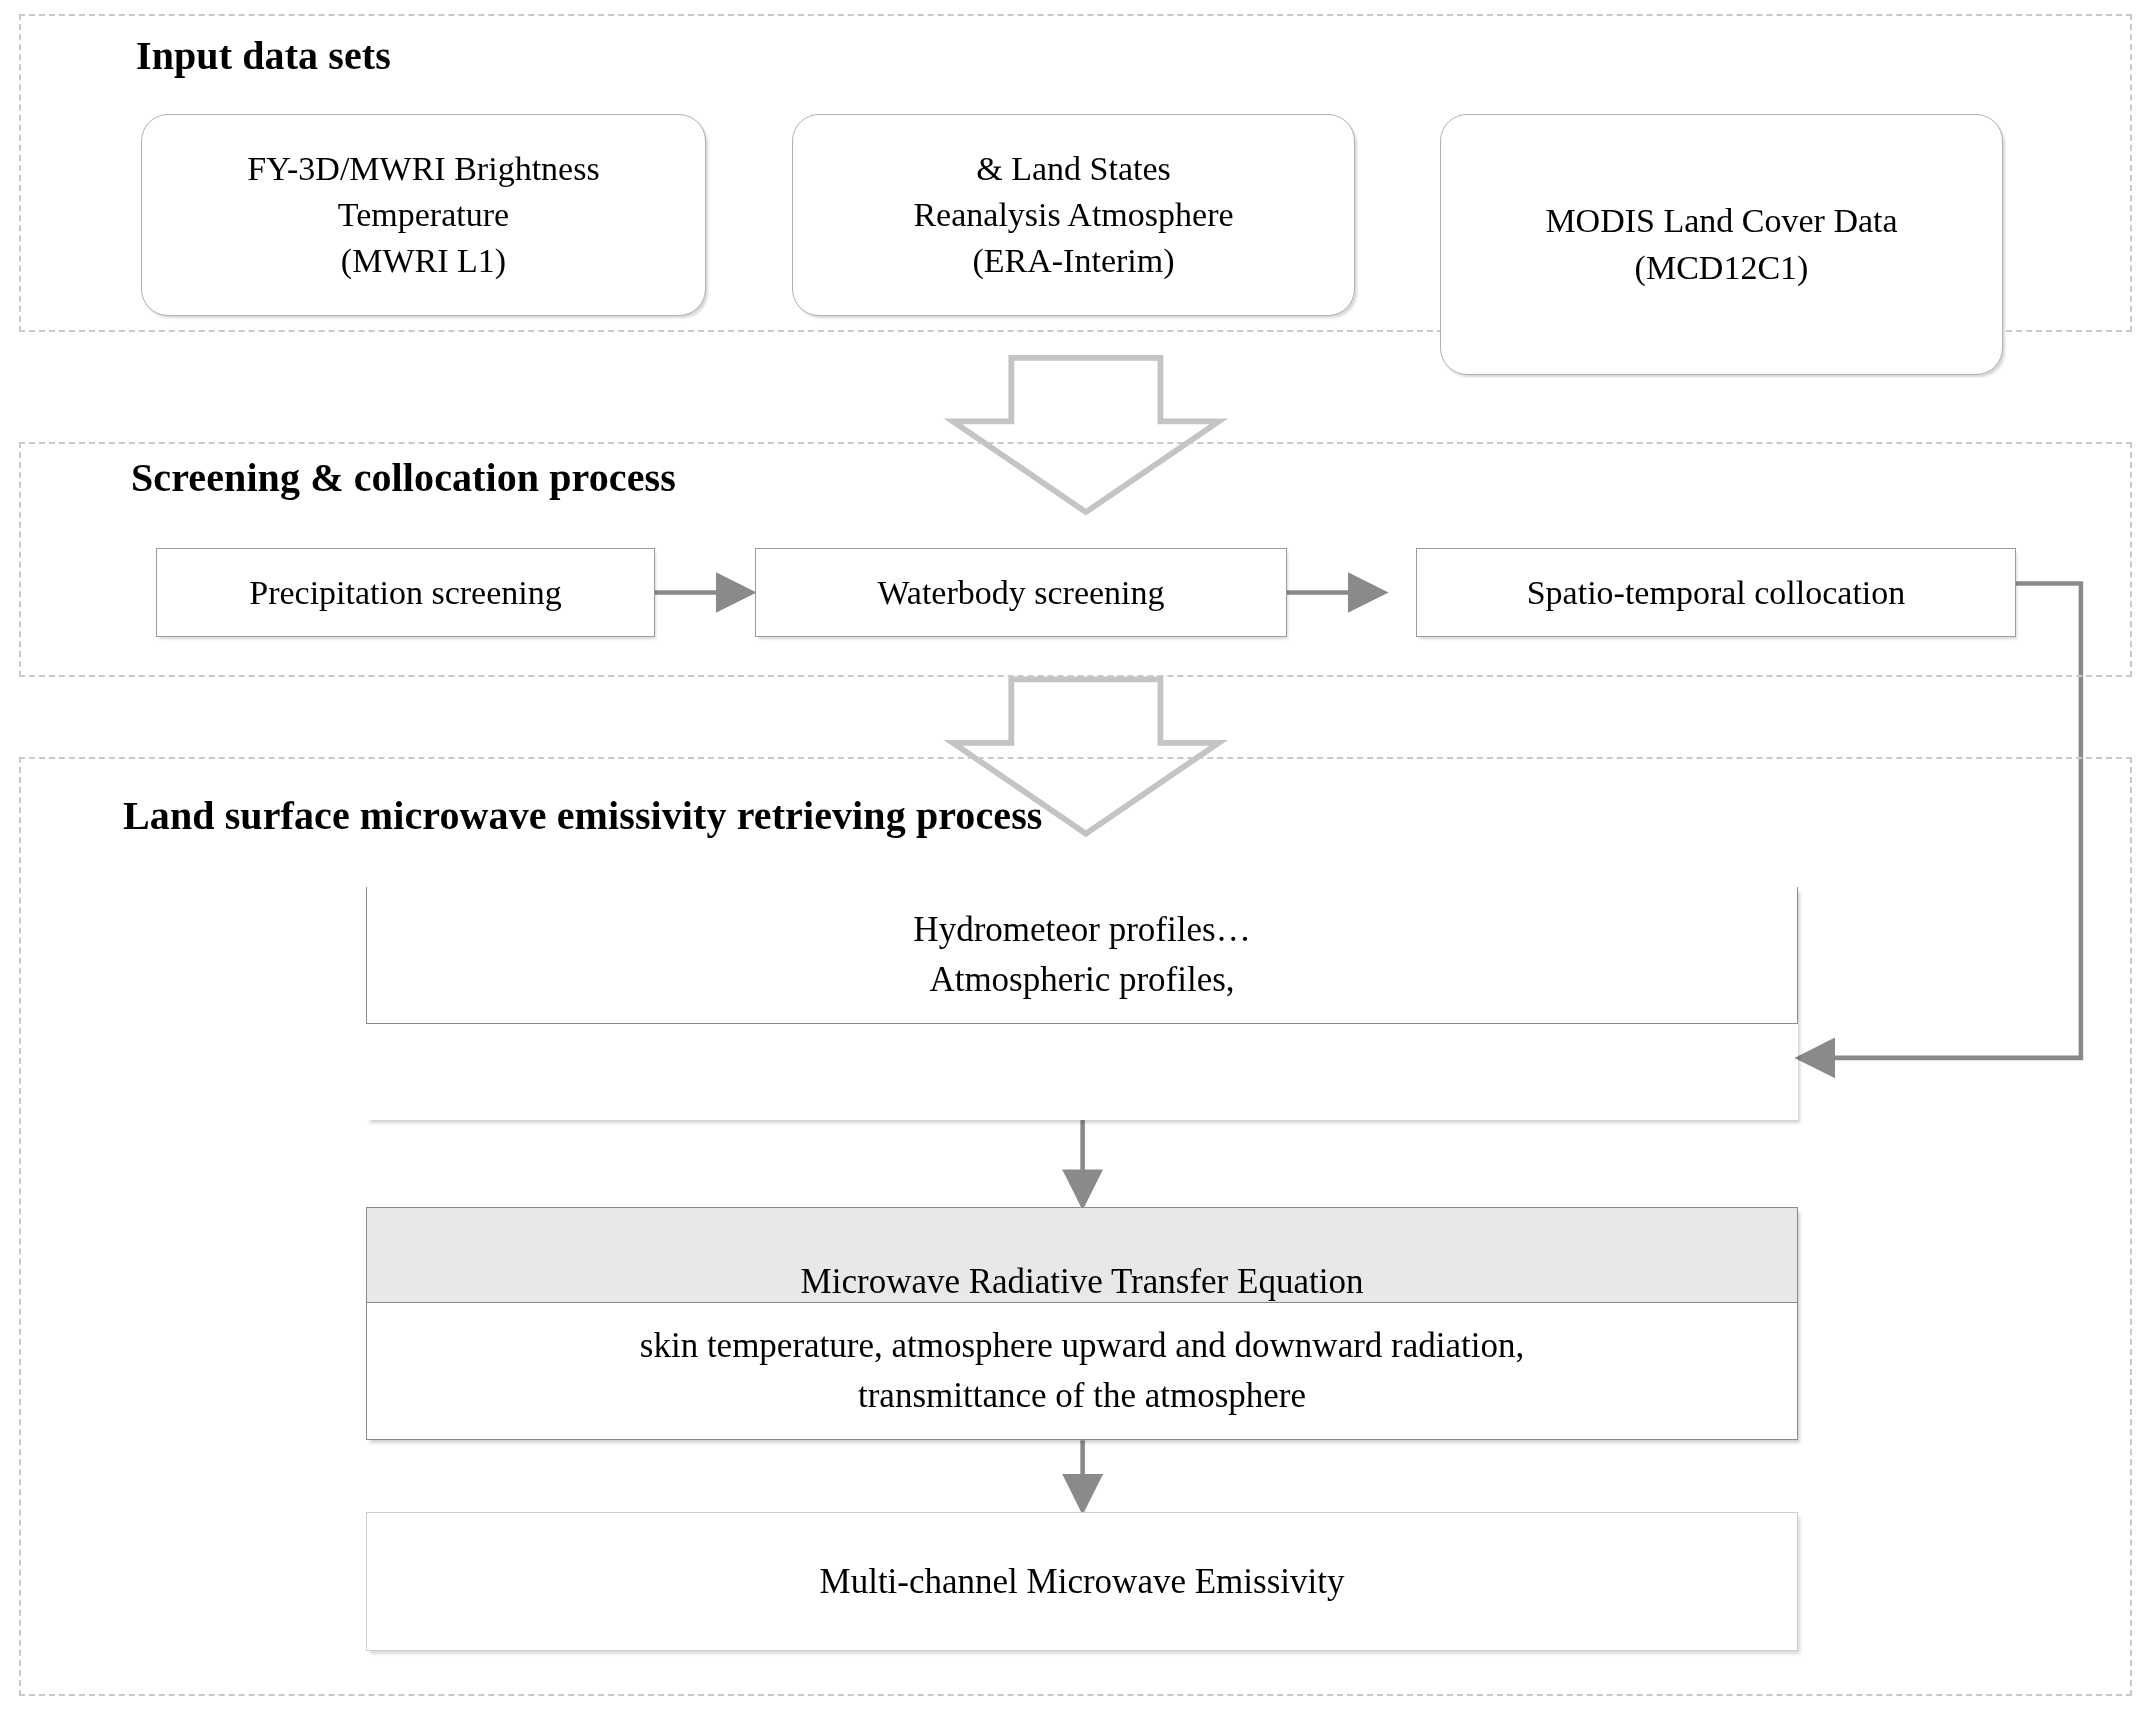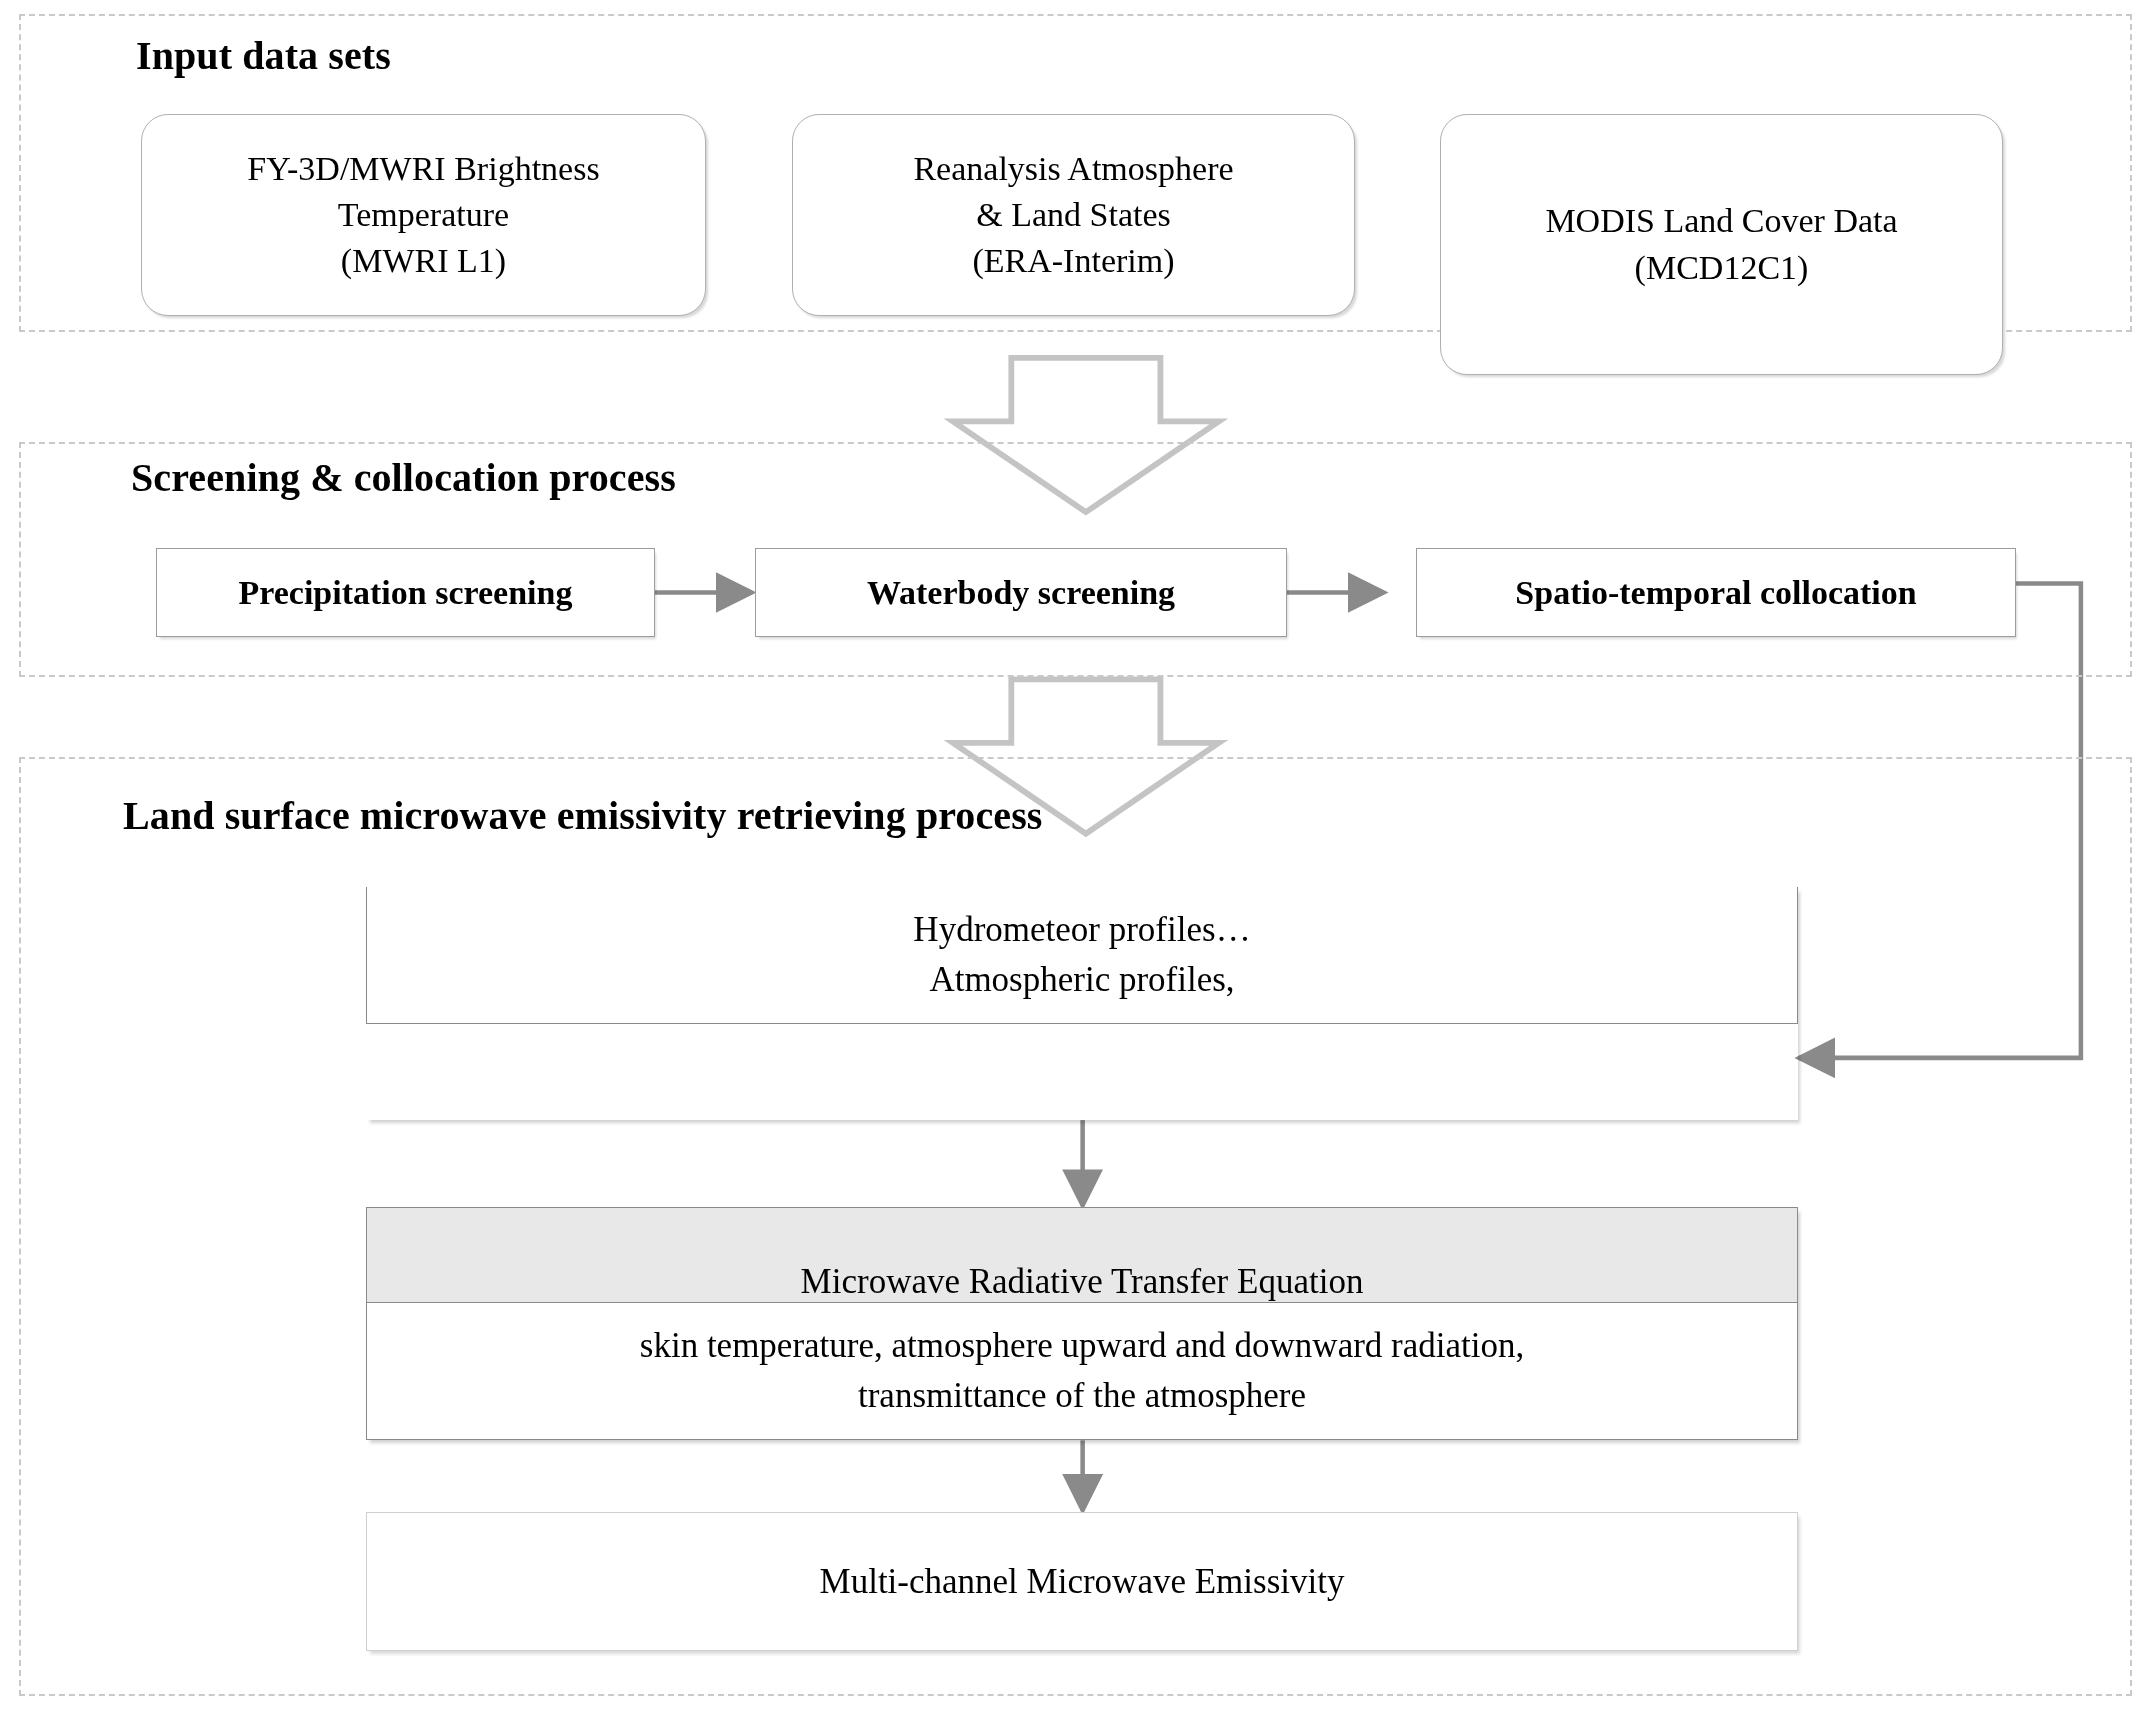--- a/index.html
+++ b/index.html
@@ -59,21 +59,20 @@
     border: 1.9px solid #9c9c9c;
     background: #ffffff;
     display: flex;
     align-items: center;
     justify-content: center;
     text-align: center;
     box-shadow: 2.6px 3.2px 2.6px -1.3px rgba(0,0,0,0.16);
     color: #000000;
     line-height: 1.4;
     padding: 0 9px;
-    font-weight: bold;
   }
 
   
   .model-wrap {
     position: absolute;
     box-sizing: border-box;
     box-shadow: 3.2px 3.9px 3.2px -1.3px rgba(0,0,0,0.18);
   }
   .model-head {
     box-sizing: border-box;
@@ -166,22 +165,22 @@
   <div class="round-box fs-box" style="left:141px; top:114px; width:565px; height:202px;">
     <div>
       <div>FY-3D/MWRI Brightness</div>
       <div>Temperature</div>
       <div>(MWRI L1)</div>
     </div>
   </div>
 
   <div class="round-box fs-box" style="left:792px; top:114px; width:563px; height:202px;">
     <div>
+      <div>&amp; Land States</div>
       <div>Reanalysis Atmosphere</div>
-      <div>&amp; Land States</div>
       <div>(ERA-Interim)</div>
     </div>
   </div>
 
   <div class="round-box fs-box" style="left:1440px; top:114px; width:563px; height:261px;">
     <div>
       <div>MODIS Land Cover Data</div>
       <div>(MCD12C1)</div>
     </div>
   </div>

